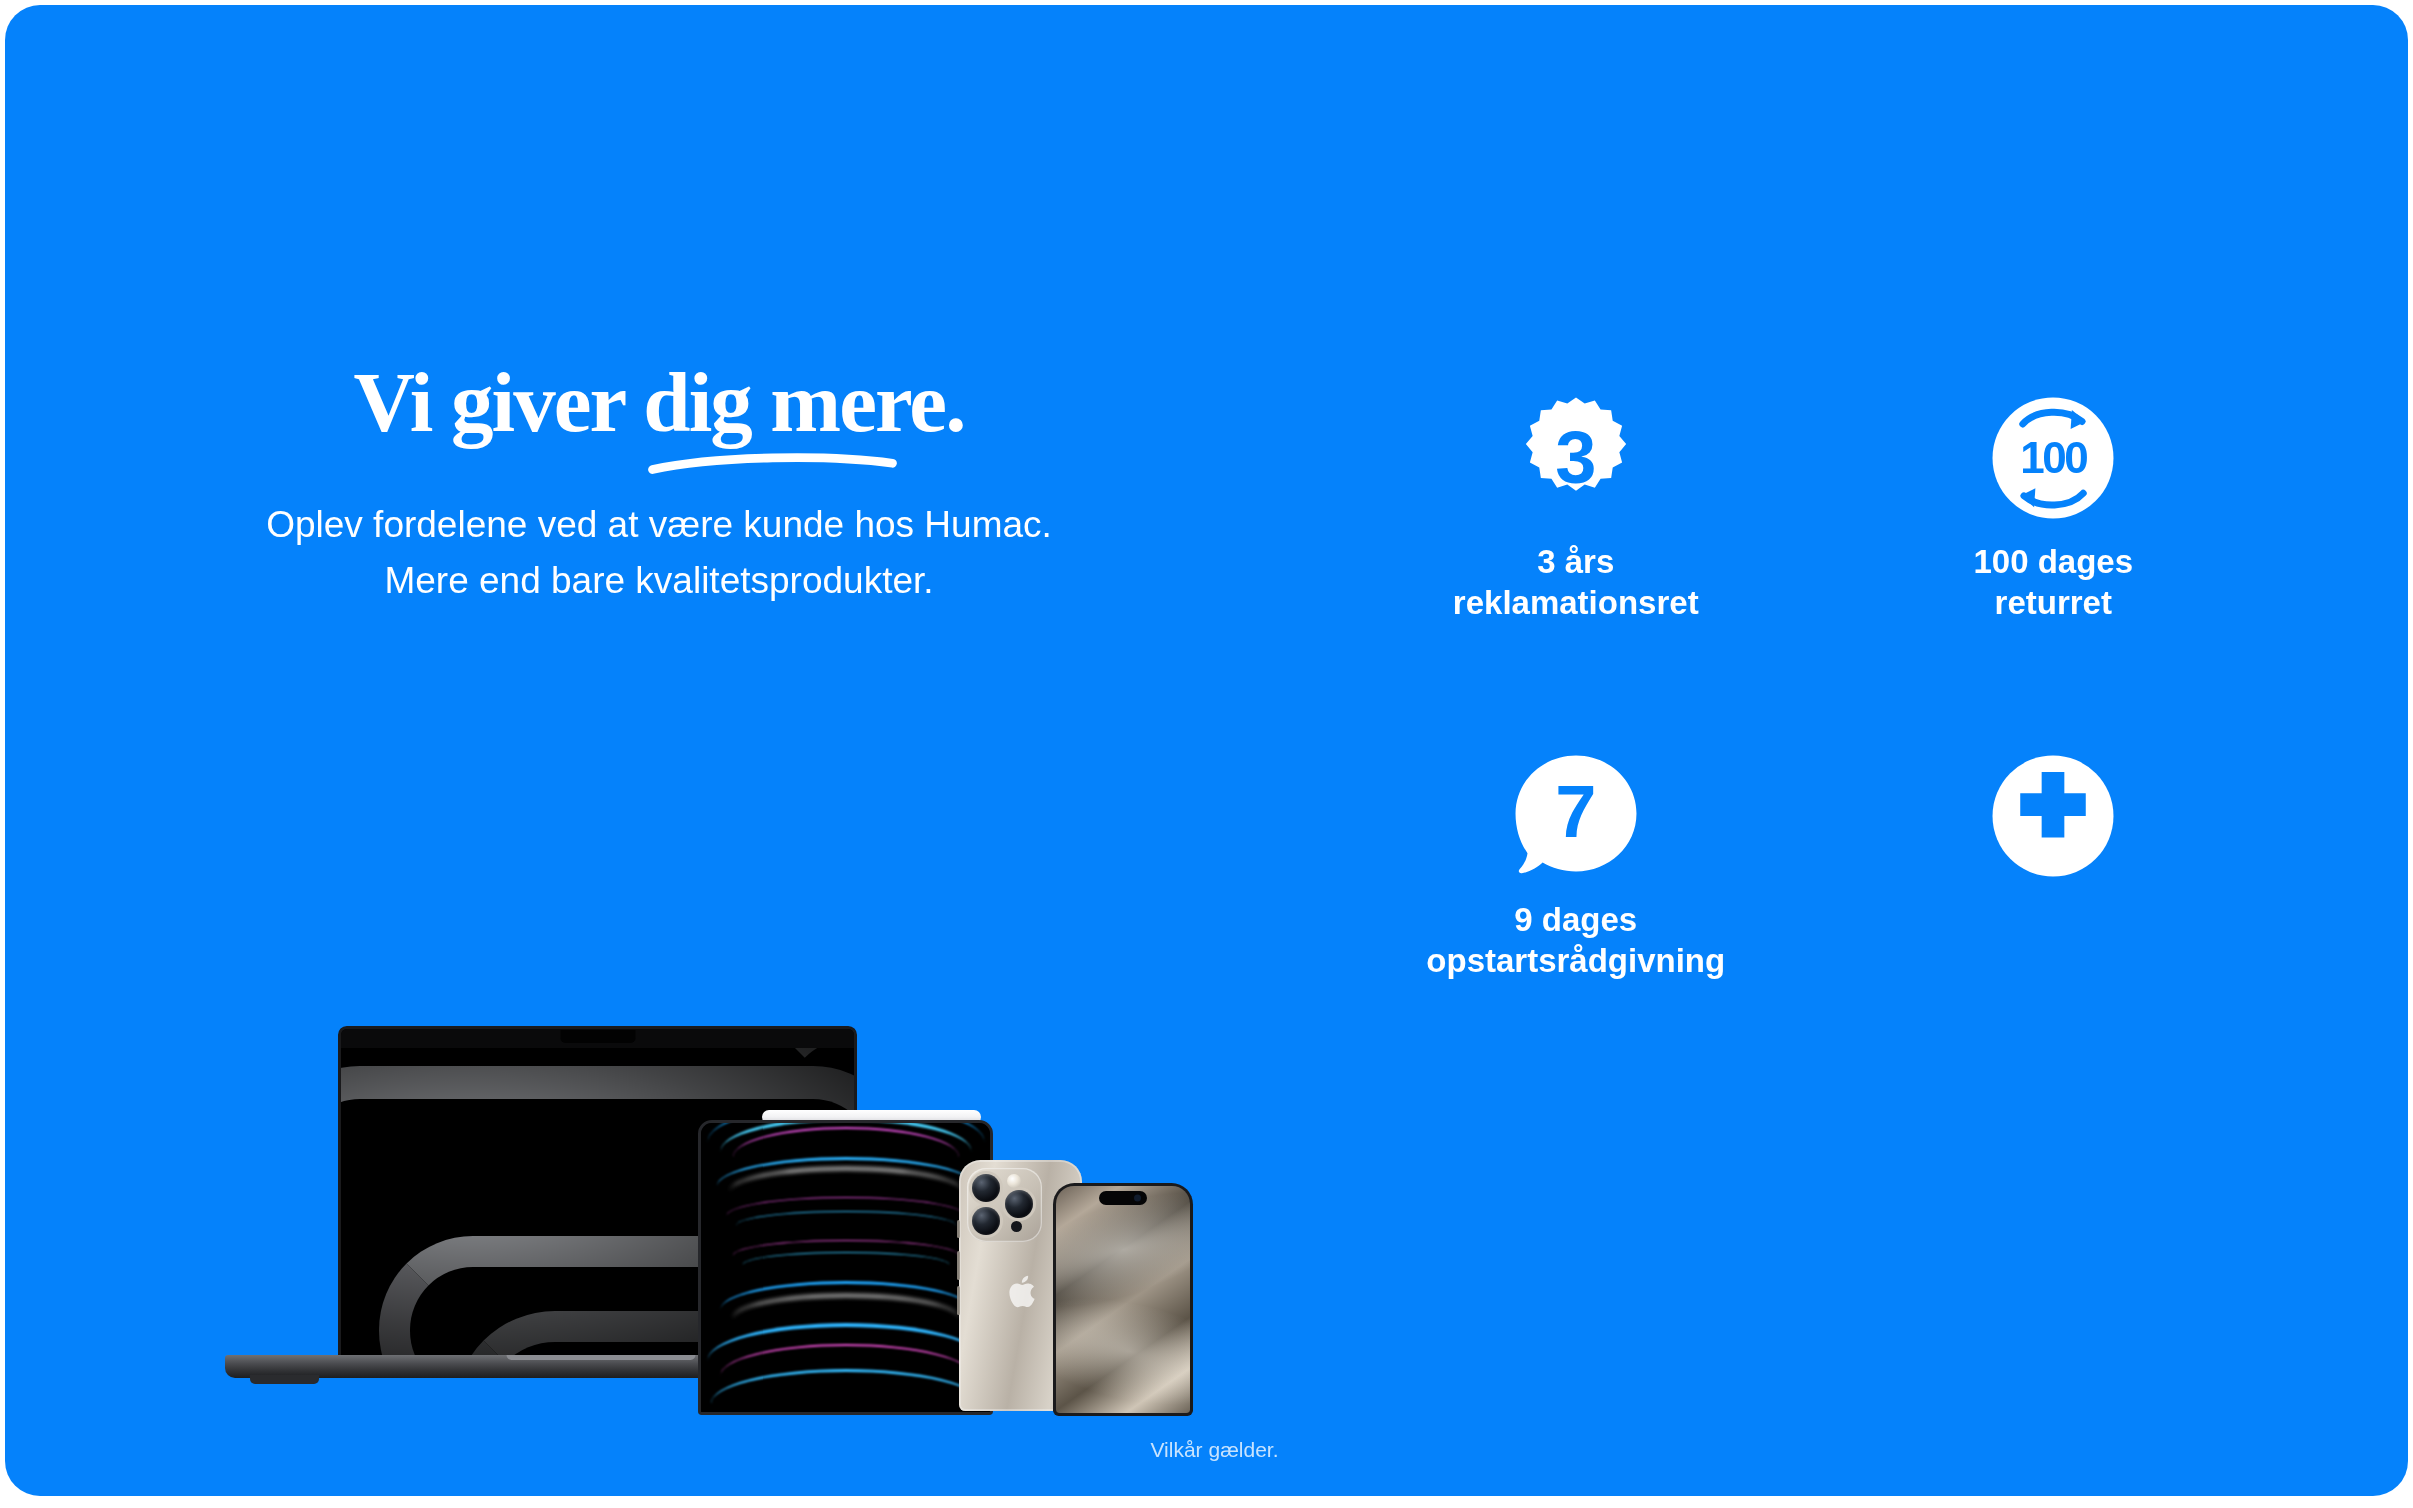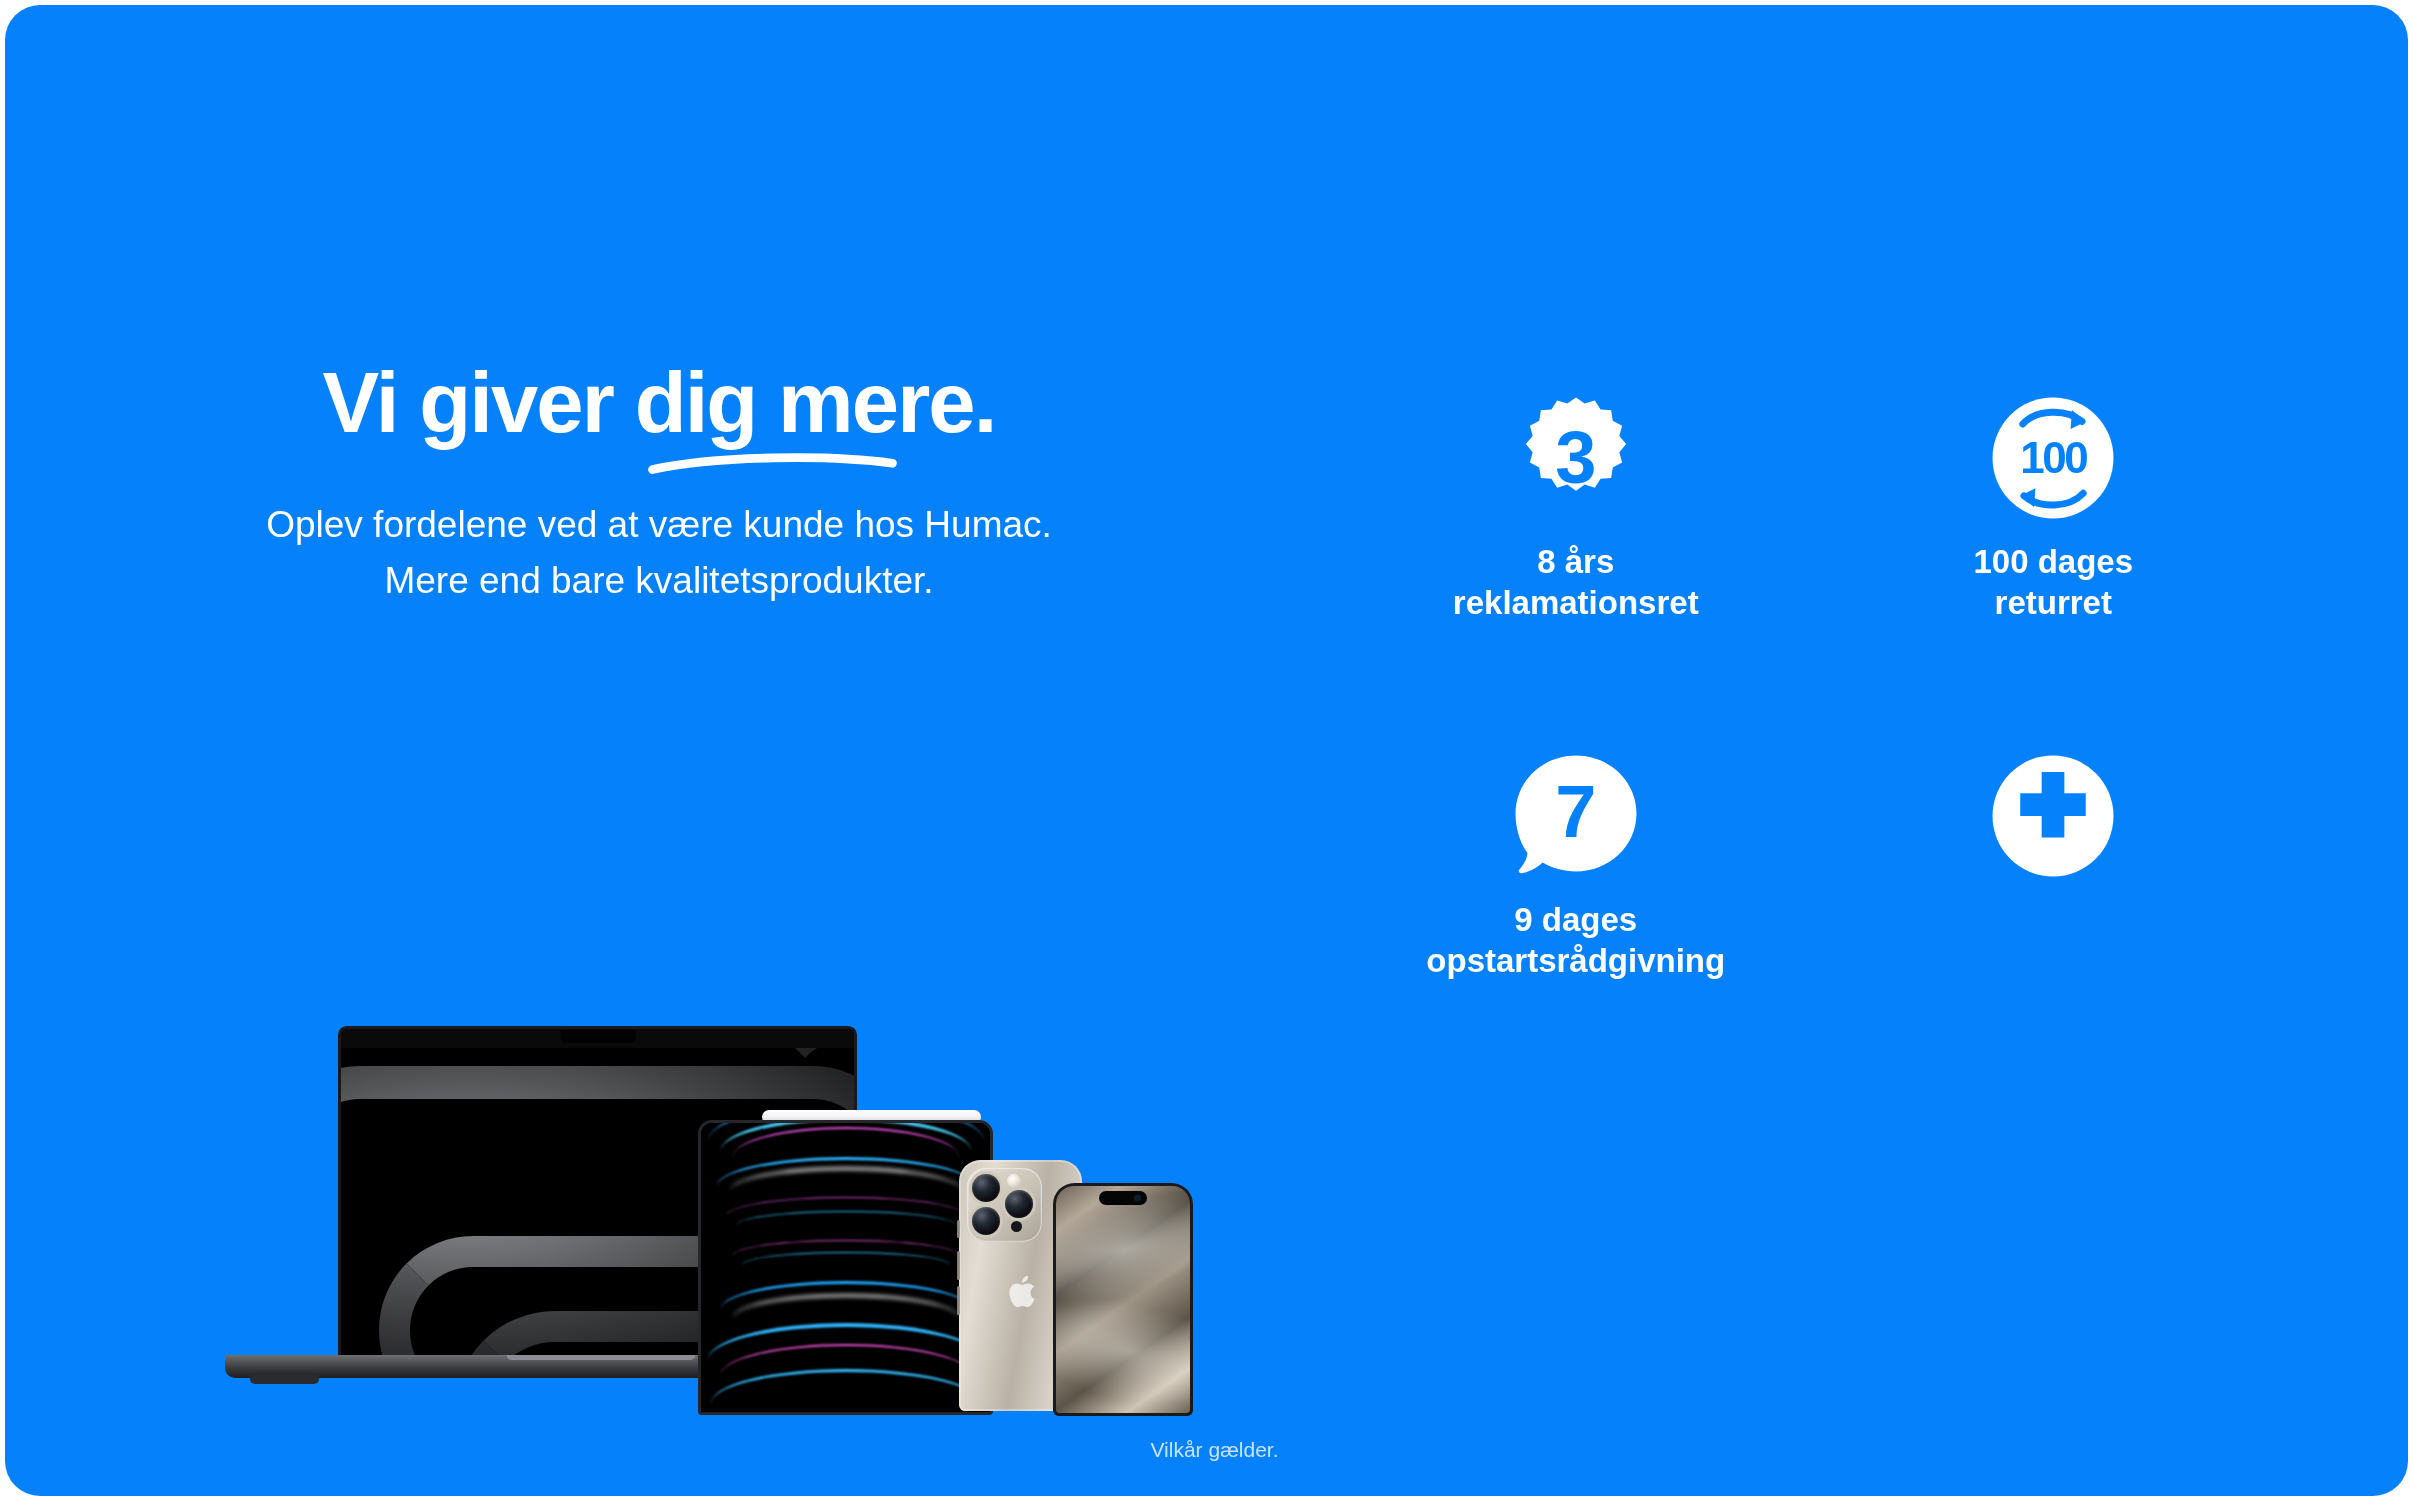--- a/index.html
+++ b/index.html
@@ -32,20 +32,21 @@
     width:980px;
     margin-left:38px;
   }
   #headline {
     font-size:85px;
     font-weight:bold;
     color:#ffffff;
     letter-spacing:-1.9px;
     line-height:1.08;
     white-space:nowrap;
+    font-family:Liberation Serif, serif;
   }
   #headline-underline {
     position:absolute;
     left:478px; top:85px;
     width:251px; height:35px;
     pointer-events:none;
   }
 
   #subtext {
     margin-top:48px;
@@ -400,21 +401,21 @@
 
   <div id="badges">
 
     <div class="badge">
       <div class="badge-mark">
         <svg viewBox="0 0 200 200" width="126" height="126" style="position:absolute;inset:0;">
           <path fill="#ffffff" d="M100 4 l13.8 9.6 16.1 -5 9.1 14.3 16.8 1.2 2.5 16.7 14.9 7.9 -4.4 16.3 10.8 12.9 -10.8 12.9 4.4 16.3 -14.9 7.9 -2.5 16.7 -16.8 1.2 -9.1 14.3 -16.1 -5 -13.8 9.6 -13.8 -9.6 -16.1 5 -9.1 -14.3 -16.8 -1.2 -2.5 -16.7 -14.9 -7.9 4.4 -16.3 -10.8 -12.9 10.8 -12.9 -4.4 -16.3 14.9 -7.9 2.5 -16.7 16.8 -1.2 9.1 -14.3 16.1 5z"></path>
         </svg>
         <span class="badge-num num-3">3</span>
       </div>
-      <div class="badge-label">8 års
+      <div class="badge-label">3 års
 reklamationsret</div>
     </div>
 
     <div class="badge">
       <div class="badge-mark">
         <svg viewBox="0 0 200 200" width="126" height="126" style="position:absolute;inset:0;">
           <circle cx="100" cy="100" r="96" fill="#ffffff"></circle>
           <path d="M52 46 A58 40 0 0 1 146 42" stroke="#0582fb" stroke-width="11" fill="none" stroke-linecap="round"></path>
           <path d="M130 24 L152 42 L128 54 Z" fill="#0582fb"></path>
           <path d="M148 156 A58 40 0 0 1 54 160" stroke="#0582fb" stroke-width="11" fill="none" stroke-linecap="round"></path>

